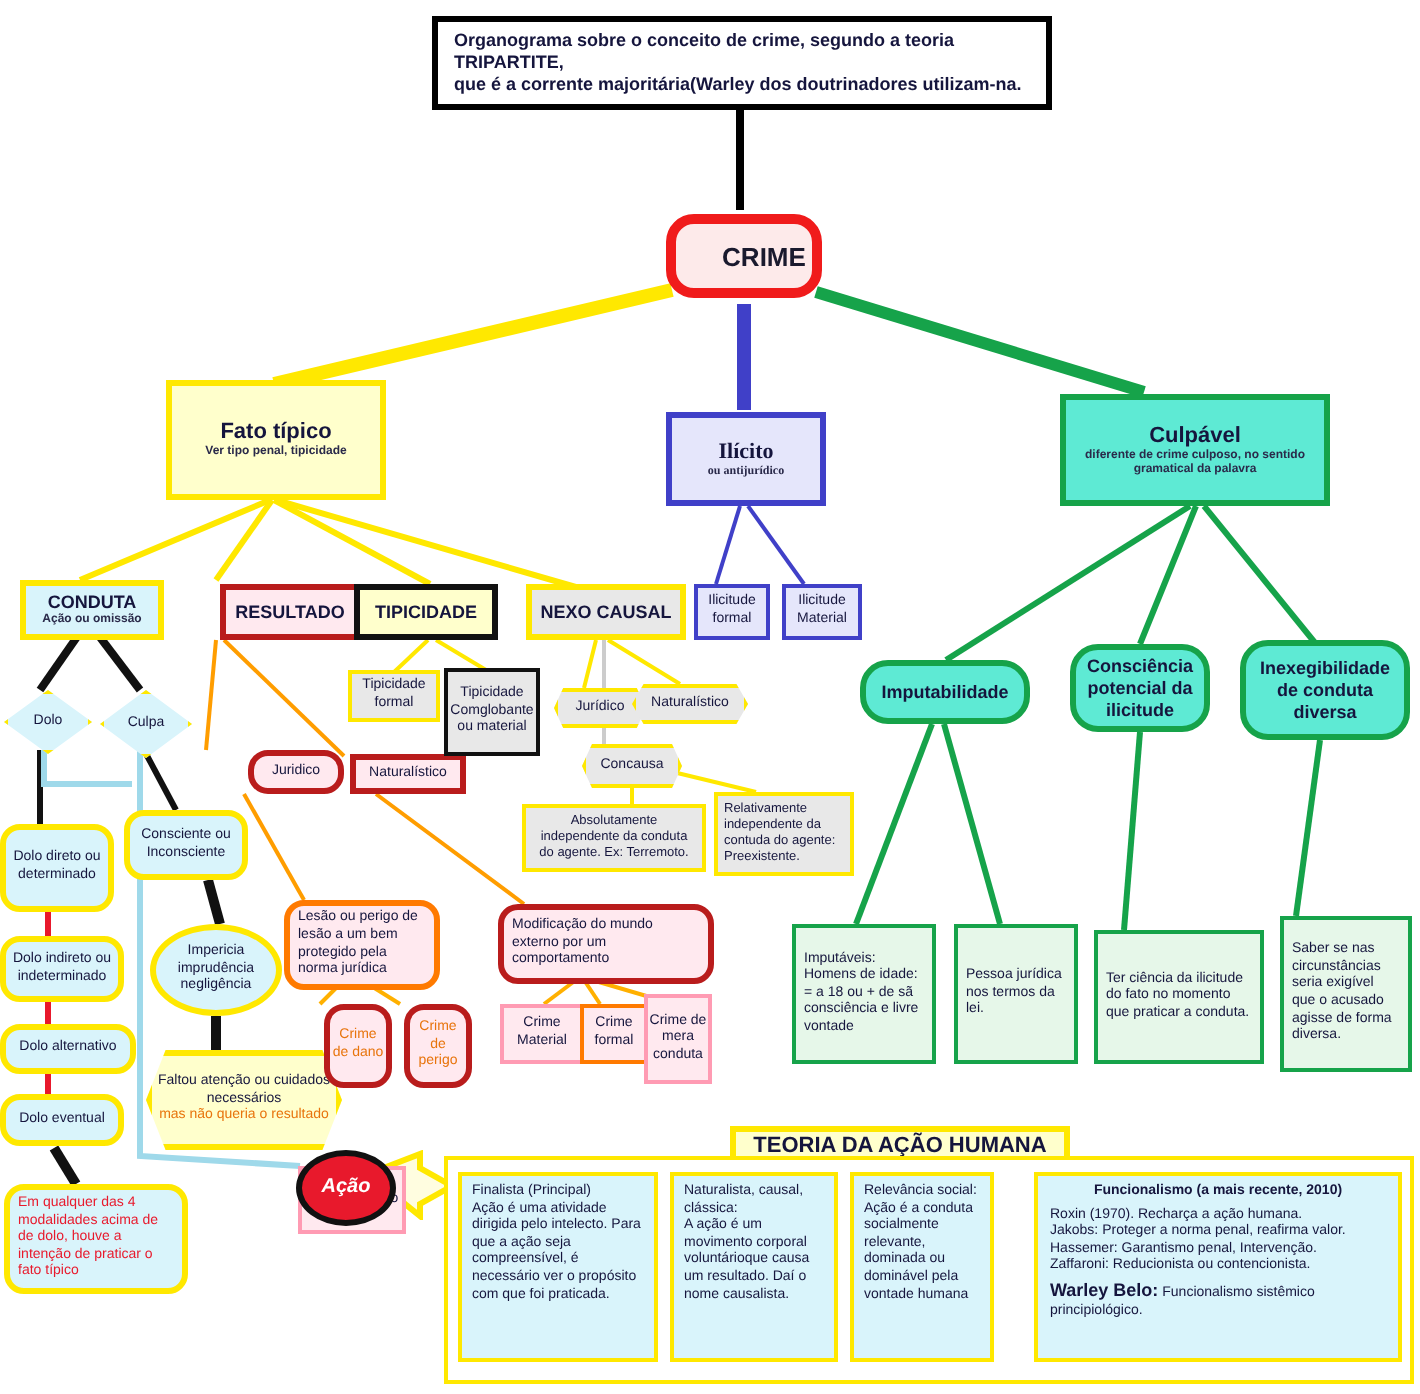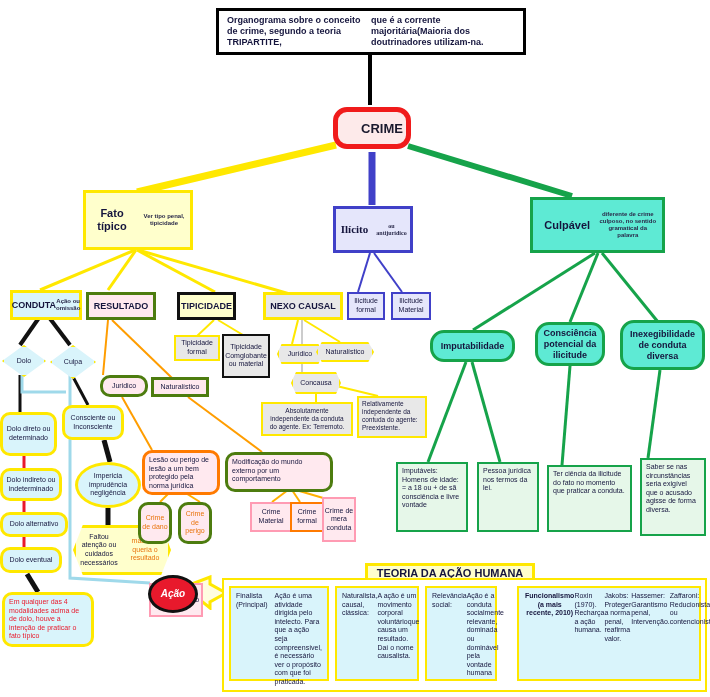--- a/index.html
+++ b/index.html
@@ -1,35 +1,35 @@
 <!DOCTYPE html>
 <html><head>
 <meta charset="utf-8">
 <style>
   html,body{margin:0;padding:0;background:#ffffff;}
   body{font-family:"Liberation Sans", sans-serif;}
   #canvas{position:relative;width:710px;height:697px;overflow:hidden;background:#fff;}
   #edges{position:absolute;left:0;top:0;width:710px;height:697px;pointer-events:none;}
-  .node{position:absolute;box-sizing:border-box;display:flex;
+  .node{position:absolute;box-sizing:border-box;display:flex;flex-direction:column;
         align-items:center;justify-content:center;text-align:center;color:#1a1a2e;}
   .node .t{display:block;width:100%;}
   
   .rect{border-style:solid;}
   .round{border-radius:10px;}
   .round-lg{border-radius:14px;}
   .hex{clip-path:polygon(10% 0,90% 0,100% 50%,90% 100%,10% 100%,0 50%);}
   .diamond{clip-path:polygon(50% 0,100% 50%,50% 100%,0 50%);}
   .ellipse{border-radius:50%;}
   .title-box{background:#ffffff;border:3px solid #000;}
   .yel{background:#ffffcc;border:3px solid #ffe800;}
   .yel-k{background:#ffffcc;border:2px solid #111;}
   .yel-gray{background:#e8e8e8;border:3px solid #ffe800;}
   .yel-gray-thin{background:#e8e8e8;border:2px solid #ffe800;}
   .gray-k{background:#e8e8e8;border:2px solid #111;}
-  .pinkyel{background:#ffe9ef;border:3px solid #4d7c0f;}
+  .pinkyel{background:#ffe9ef;border:3px solid #b91c1c;margin-left:24px;}
   .cy{background:#d9f4fb;border:3px solid #ffe800;}
   .cy-thin{background:#d9f4fb;border:2px solid #ffe800;}
   .blu{background:#e5e6fb;border:3px solid #4040c8;font-family:Liberation Serif, serif;}
   .blu-thin{background:#e5e6fb;border:2px solid #4040c8;}
   .grn{background:#5eead4;border:3px solid #16a34a;}
   .grn-thin{background:#e6f7e9;border:2px solid #16a34a;}
   .red-ring{background:#fdeaea;border:5px solid #f01b1b;}
   .red-el{background:#e8192c;border:3px solid #111;color:#fff;}
   .pinkorange{background:#ffe9ef;border:3px solid #ff7a00;}
   .pinkpink{background:#ffe9ef;border:2px solid #ff9bb3;}
@@ -112,21 +112,21 @@
     <path d="M570 366 L562 465" stroke="#16a34a" stroke-width="3" fill="none"></path>
     <path d="M660 370 L648 458" stroke="#16a34a" stroke-width="3" fill="none"></path>
   </svg>
 
   <svg style="position:absolute;left:182px;top:575px;width:50px;height:35px;">
     <polygon points="2,12 28,2 28,9 44,18 28,27 28,33" fill="#fffde0" stroke="#ffe800" stroke-width="3"></polygon>
   </svg>
 
   <div class="node rect title-box s9 b navy" style="left:216px;top:8px;width:310px;height:47px;padding:4px 8px;align-items:flex-start;">
     <span class="t" style="text-align:left">Organograma sobre o conceito de crime, segundo a teoria TRIPARTITE,</span>
-    <span class="t" style="text-align:left">que é a corrente majoritária(Maioria dos doutrinadores utilizam-na.</span>
+    <span class="t" style="text-align:left">que é a corrente majoritária(Warley dos doutrinadores utilizam-na.</span>
   </div>
 
   <div class="node red-ring round-lg s13 b" style="left:333px;top:107px;width:78px;height:42px;padding-left:20px;">
     <span class="t">CRIME</span>
   </div>
 
   <div class="node yel rect s11 b navy" style="left:83px;top:190px;width:110px;height:60px;">
     <span class="t">Fato típico</span>
     <span class="t sub">Ver tipo penal, tipicidade</span>
   </div>
@@ -143,21 +143,21 @@
 
   <div class="node cy rect s9 b navy" style="left:10px;top:290px;width:72px;height:30px;">
     <span class="t">CONDUTA</span>
     <span class="t sub">Ação ou omissão</span>
   </div>
 
   <div class="node pinkyel rect s9 b navy" style="left:86px;top:292px;width:70px;height:28px;">
     <span class="t">RESULTADO</span>
   </div>
 
-  <div class="node yel-k rect s9 b navy" style="left:177px;top:292px;width:59px;height:28px;border-width:3px;">
+  <div class="node yel-k rect s9 b navy" style="left:177px;top:292px;width:72px;height:28px;border-width:3px;">
     <span class="t">TIPICIDADE</span>
   </div>
 
   <div class="node yel-gray rect s9 b navy" style="left:263px;top:292px;width:80px;height:28px;">
     <span class="t">NEXO CAUSAL</span>
   </div>
 
   <div class="node cy-thin diamond s7 navy" style="left:2px;top:345px;width:44px;height:32px;">
     <span class="t">Dolo</span>
   </div>

